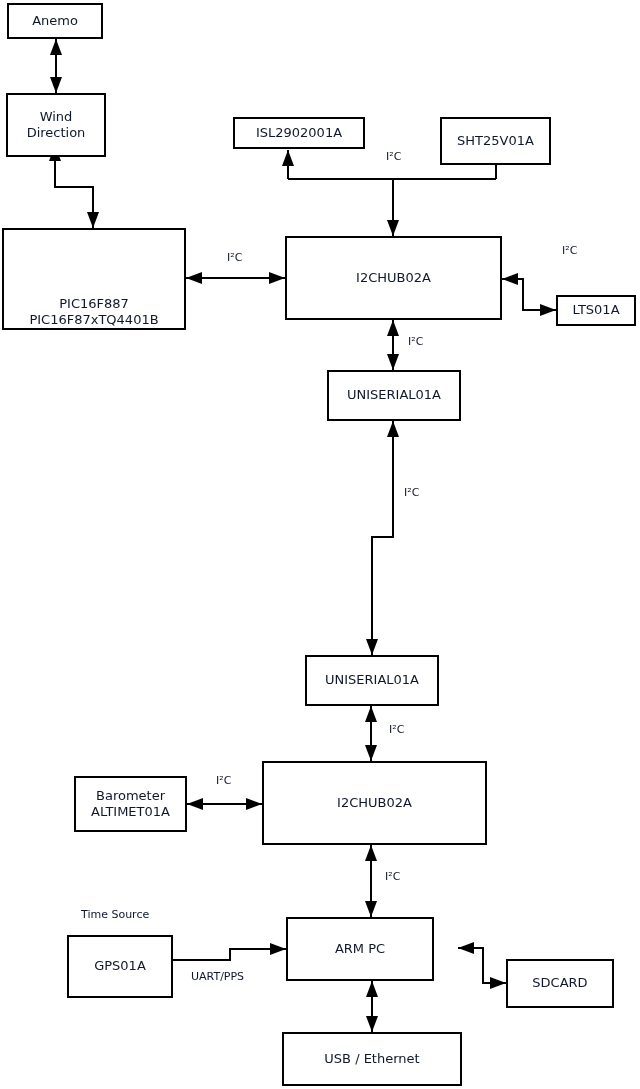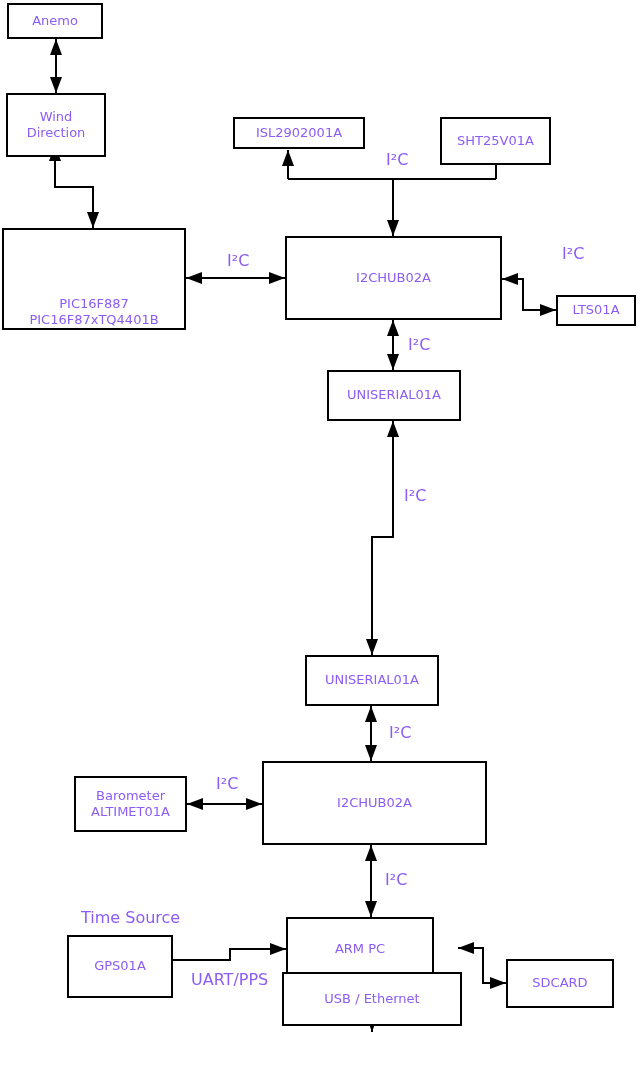--- a/index.html
+++ b/index.html
@@ -2,59 +2,59 @@
 <html><head>
 <meta charset="utf-8">
 <style>
   html, body { margin: 0; padding: 0; background: #ffffff; }
   .canvas {
     position: relative;
     width: 640px;
     height: 1089px;
     background: #ffffff;
     font-family: "DejaVu Sans", "Liberation Sans", sans-serif;
-    color: #8b5cf6;
+    color: #0f172a;
     overflow: hidden;
   }
   svg.wires { position: absolute; left: 0; top: 0; }
   .node {
     position: absolute;
     box-sizing: border-box;
     border: 2px solid #000000;
     background: #ffffff;
     display: flex;
     flex-direction: column;
     align-items: center;
     justify-content: center;
     text-align: center;
     font-size: 13px;
     line-height: 1.25;
     white-space: nowrap;
   }
   .lbl {
     position: absolute;
-    font-size: 16px;
+    font-size: 11px;
     white-space: nowrap;
   }
   
   .n-anemo   { left:7;   left:7px;   top:3px;    width:96px;  height:36px; }
   .n-wind    { left:6px;   top:93px;   width:100px; height:64px; }
   .n-pic     { left:2px;    top:228px;  width:184px; height:102px;justify-content:flex-end; }
   .n-isl     { left:233px;  top:117px;  width:132px; height:32px; }
   .n-sht     { left:440px;  top:117px;  width:111px; height:48px; }
   .n-hub1    { left:285px;  top:236px;  width:217px; height:84px; }
   .n-lts     { left:556px;  top:295px;  width:80px;  height:31px; }
   .n-uni1    { left:327px;  top:370px;  width:134px; height:51px; }
   .n-uni2    { left:305px;  top:655px;  width:134px; height:51px; }
   .n-hub2    { left:262px;  top:761px;  width:225px; height:84px; }
   .n-baro    { left:74px;   top:776px;  width:113px; height:56px; }
   .n-armpc   { left:286px;  top:917px;  width:148px; height:64px; }
   .n-gps     { left:67px;   top:935px;  width:106px; height:63px; }
   .n-sdcard  { left:506px;  top:959px;  width:108px; height:49px; }
-  .n-usb     { left:282px;  top:972px; width:180px; height:54px; }
+  .n-usb     { left:282px;  top:1032px; width:180px; height:54px; }
   
   .l-i2c-top        { left:386px; top:150px; }
   .l-i2c-hub1-left  { left:227px; top:251px; }
   .l-i2c-hub1-right { left:562px; top:244px; }
   .l-i2c-hub1-uni   { left:408px; top:335px; }
   .l-i2c-long       { left:404px; top:486px; }
   .l-i2c-uni2-hub2  { left:389px; top:723px; }
   .l-i2c-baro       { left:216px; top:774px; }
   .l-i2c-hub2-arm   { left:385px; top:870px; }
   .l-time-source    { left:81px;  top:908px; }

